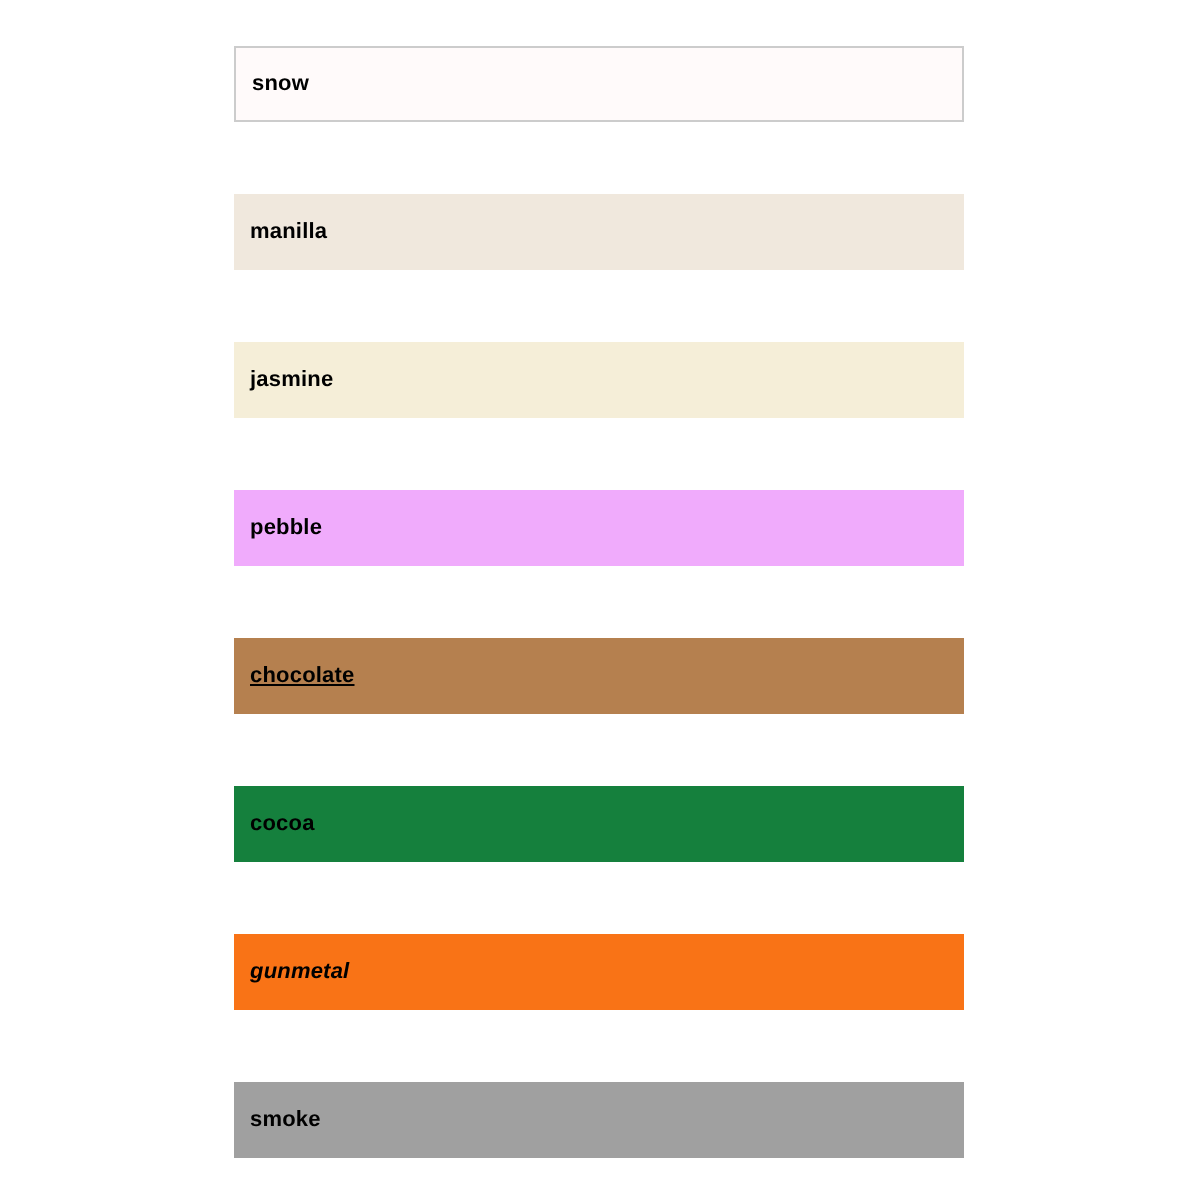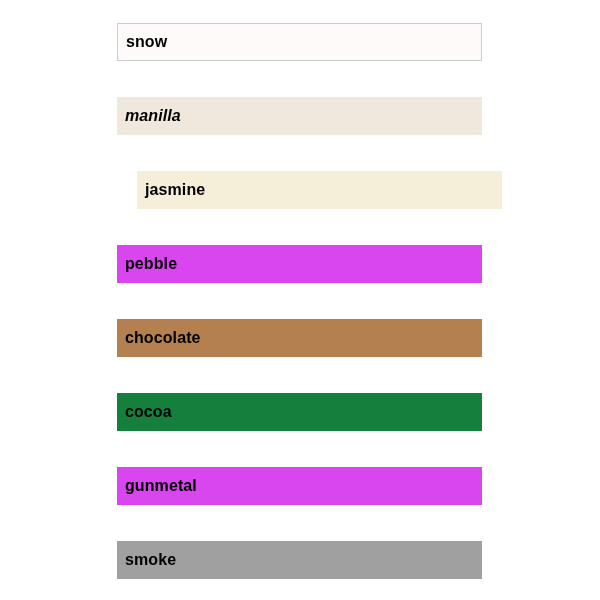--- a/index.html
+++ b/index.html
@@ -27,49 +27,49 @@
     height: 38px;
     margin-bottom: 36px;
     display: flex;
     align-items: center;
   }
   .swatch.bordered {
     border: 1px solid #cccccc;
   }
   .swatch-label {
     padding-left: 8px;
-    font-size: 16px;
+    font-size: 11px;
     font-weight: bold;
     color: #000000;
     line-height: 1;
     letter-spacing: 0.1px;
     white-space: nowrap;
   }
 </style>
 </head>
 <body>
 
 <div id="palette">
     <div class="swatch bordered" style="background: rgb(255, 250, 250);">
       <span class="swatch-label">snow</span>
     </div>
-    <div class="swatch" style="background: rgb(240, 232, 221); font-style: italic;">
+    <div class="swatch" style="background: rgb(240, 232, 221);">
       <span class="swatch-label">manilla</span>
     </div>
-    <div class="swatch" style="background: rgb(245, 238, 216); margin-left: 20px;">
+    <div class="swatch" style="background: rgb(245, 238, 216);">
       <span class="swatch-label">jasmine</span>
     </div>
-    <div class="swatch" style="background: #d946ef;">
+    <div class="swatch" style="background: #f0abfc;">
       <span class="swatch-label">pebble</span>
     </div>
-    <div class="swatch" style="background: rgb(181, 128, 79);">
+    <div class="swatch" style="background: rgb(181, 128, 79); text-decoration: underline;">
       <span class="swatch-label">chocolate</span>
     </div>
     <div class="swatch" style="background: #15803d;">
       <span class="swatch-label">cocoa</span>
     </div>
-    <div class="swatch" style="background: #d946ef;">
+    <div class="swatch" style="background: #f97316; font-style: italic;">
       <span class="swatch-label">gunmetal</span>
     </div>
     <div class="swatch" style="background: rgb(160, 160, 160); text-align: right;">
       <span class="swatch-label">smoke</span>
     </div>
   </div>
 
 </body></html>

